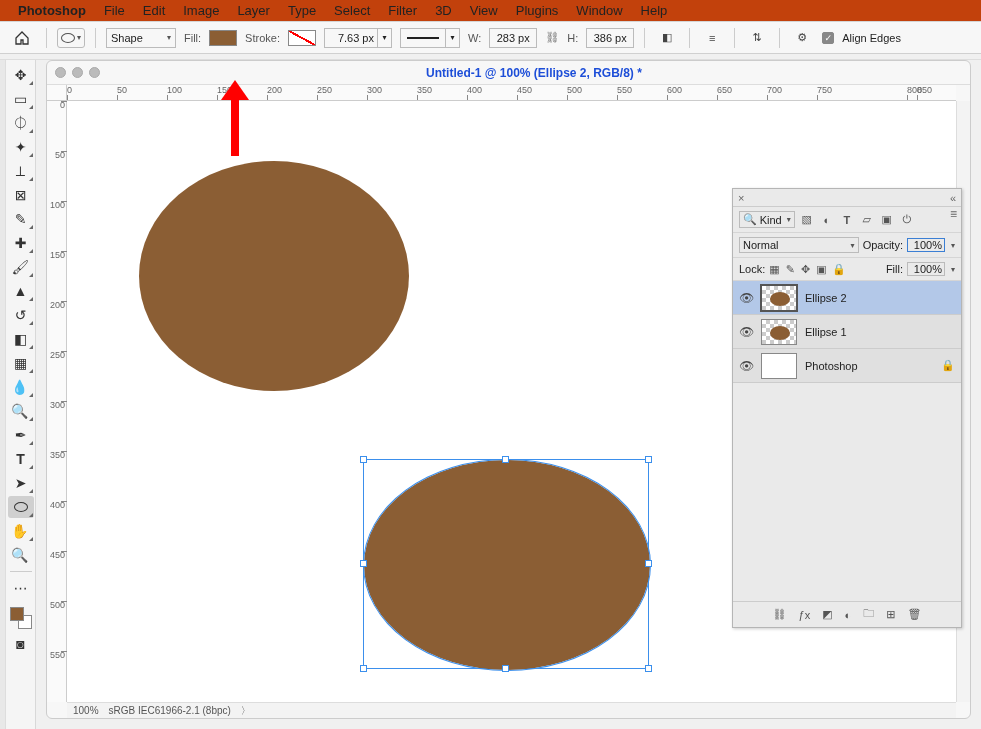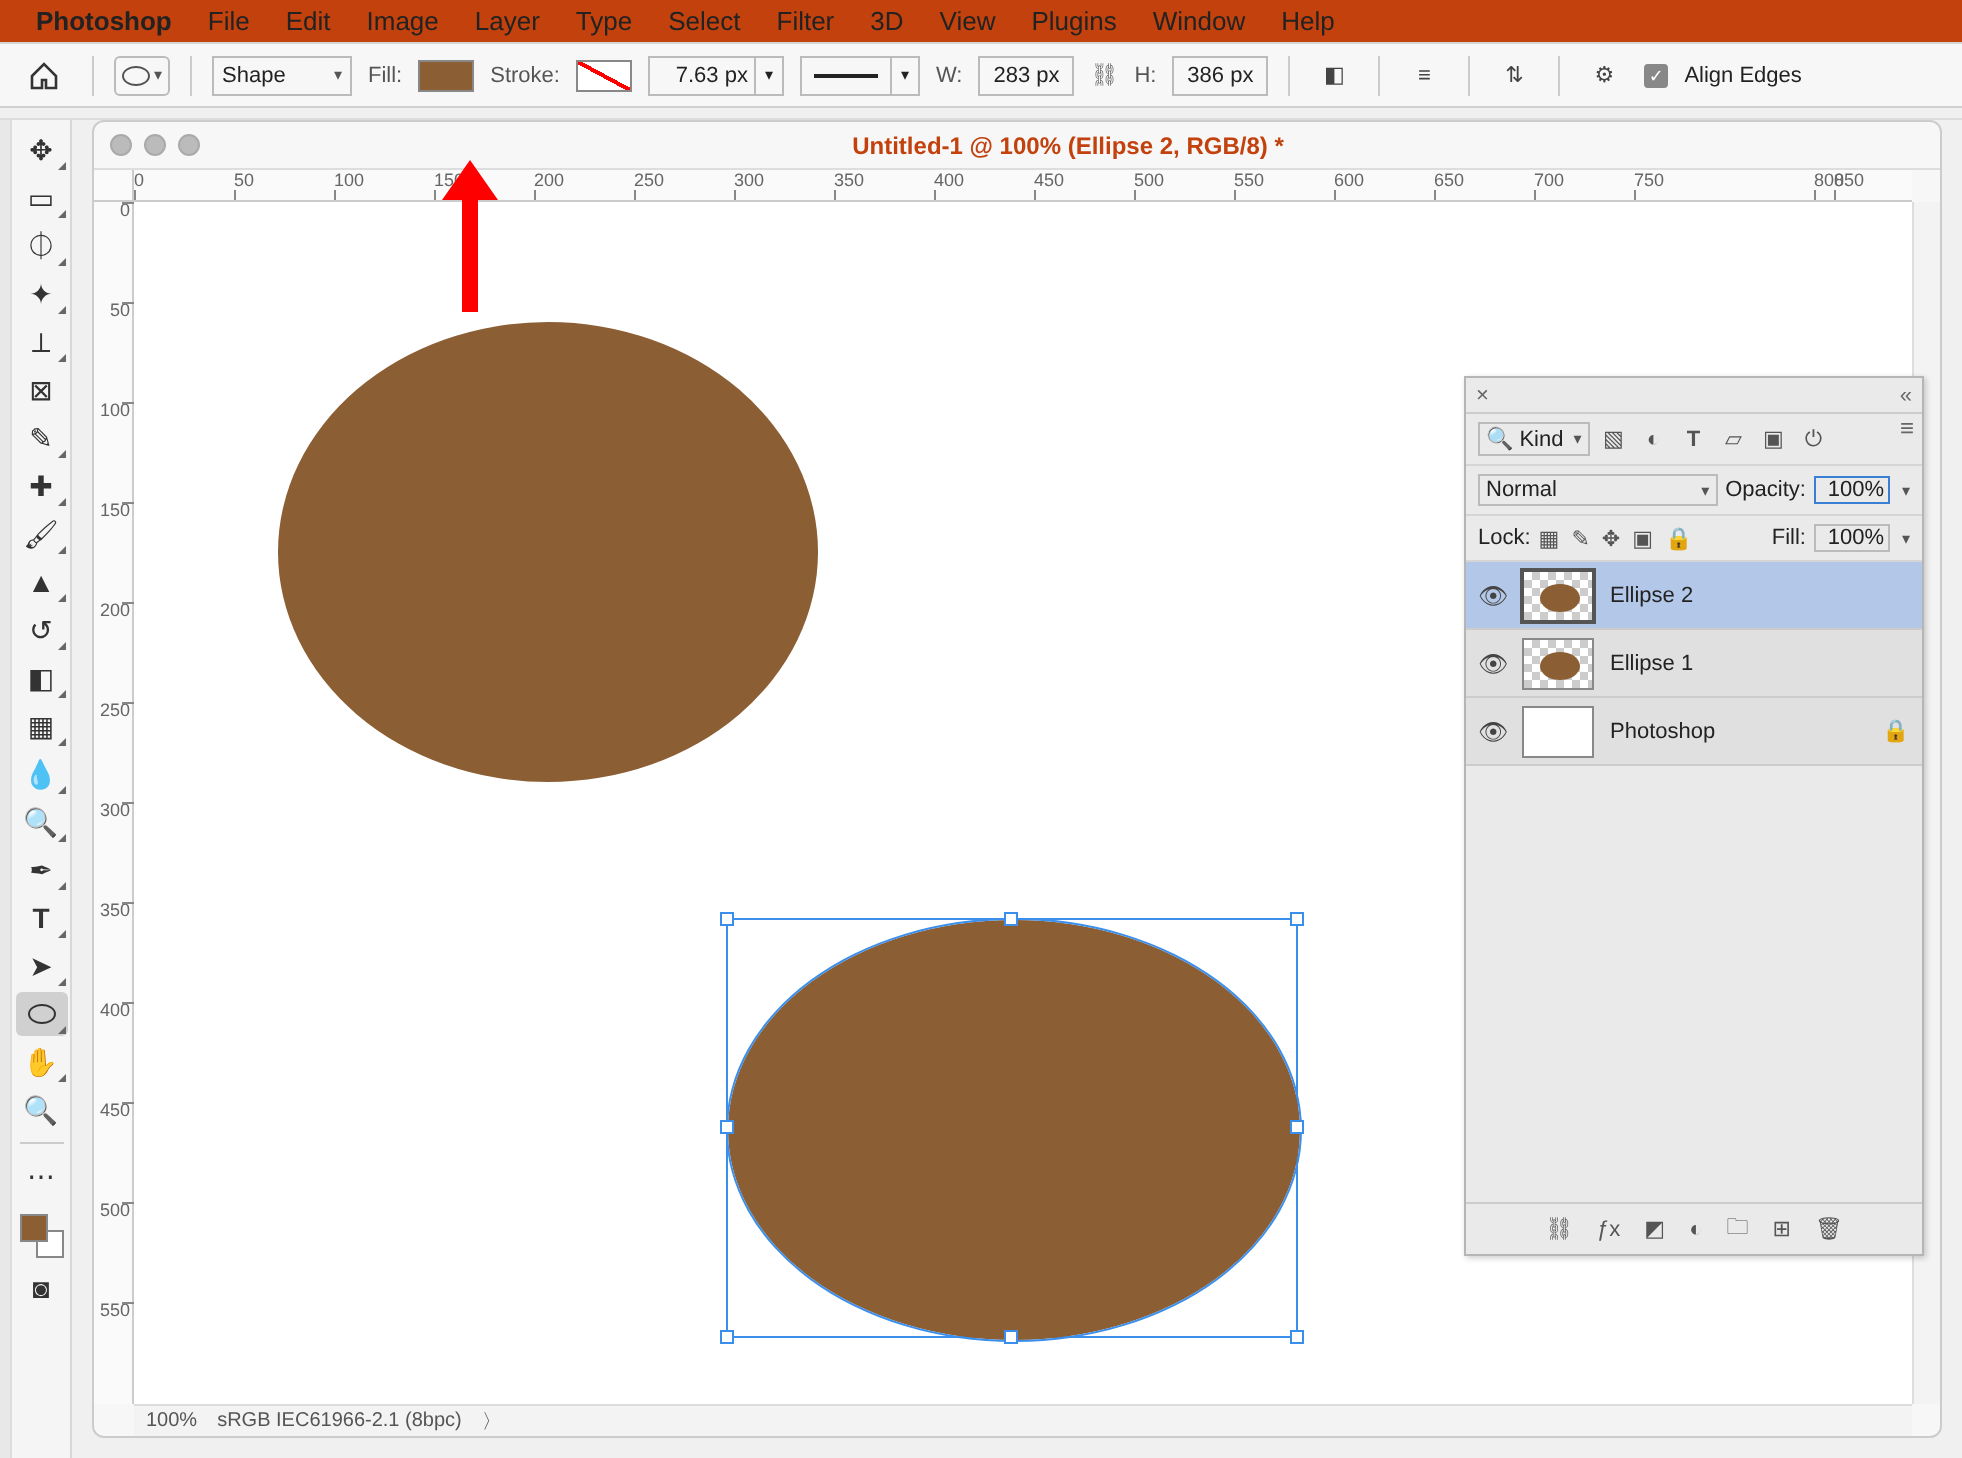--- a/index.html
+++ b/index.html
@@ -45,21 +45,21 @@
 .fgbg { width:26px; height:26px; position:relative; margin-top:4px;}
 .fgbg .bg { position:absolute; right:2px; bottom:2px; width:14px; height:14px; background:#fff; border:1px solid #888;}
 .fgbg .fg { position:absolute; left:2px; top:2px; width:14px; height:14px; background:#8B5E34; border:1px solid #888;}
 
 
 .doc-wrap { flex:1; position:relative; background:#f0f0f0; }
 .doc-window { position:absolute; left:10px; top:0; right:10px; bottom:10px; background:#f7f7f7; border:1px solid #ccc; border-radius:6px; overflow:hidden;}
 .titlebar { height:24px; display:flex; align-items:center; padding:0 8px; gap:6px; border-bottom:1px solid #ddd;}
 .traffic { display:flex; gap:6px;}
 .traffic div { width:11px; height:11px; border-radius:50%; background:#bbb; border:1px solid #aaa;}
-.titlebar .title { flex:1; text-align:center; font-weight:600; font-size:12px; color:#c2410c;}
+.titlebar .title { flex:1; text-align:center; font-weight:600; font-size:12px; color:#1d4ed8;}
 .ruler-h { position:absolute; left:20px; right:14px; top:24px; height:16px; background:#fafafa; border-bottom:1px solid #ccc; overflow:hidden;}
 .ruler-h .tick { position:absolute; top:0; height:16px; font-size:9px; color:#666;}
 .ruler-h .tick::before{content:""; position:absolute; left:0; top:10px; width:1px; height:6px; background:#888;}
 .ruler-v { position:absolute; left:0; top:40px; bottom:16px; width:20px; background:#fafafa; border-right:1px solid #ccc;}
 .ruler-v .tick { position:absolute; left:0; width:20px; font-size:9px; color:#666; text-align:right; padding-right:2px; line-height:8px;}
 .ruler-v .tick::before{content:""; position:absolute; right:0; top:0; width:6px; height:1px; background:#888;}
 .ruler-corner { position:absolute; left:0; top:24px; width:20px; height:16px; background:#fafafa; border-right:1px solid #ccc; border-bottom:1px solid #ccc;}
 .canvas { position:absolute; left:20px; top:40px; right:14px; bottom:16px; background:#fff; overflow:hidden;}
 .scroll-h { position:absolute; left:20px; right:14px; bottom:0; height:16px; background:#f3f3f3; border-top:1px solid #ddd; display:flex; align-items:center; gap:10px; padding:0 6px; font-size:10px; color:#555;}
 .scroll-v { position:absolute; right:0; top:40px; bottom:16px; width:14px; background:#f3f3f3; border-left:1px solid #ddd;}

